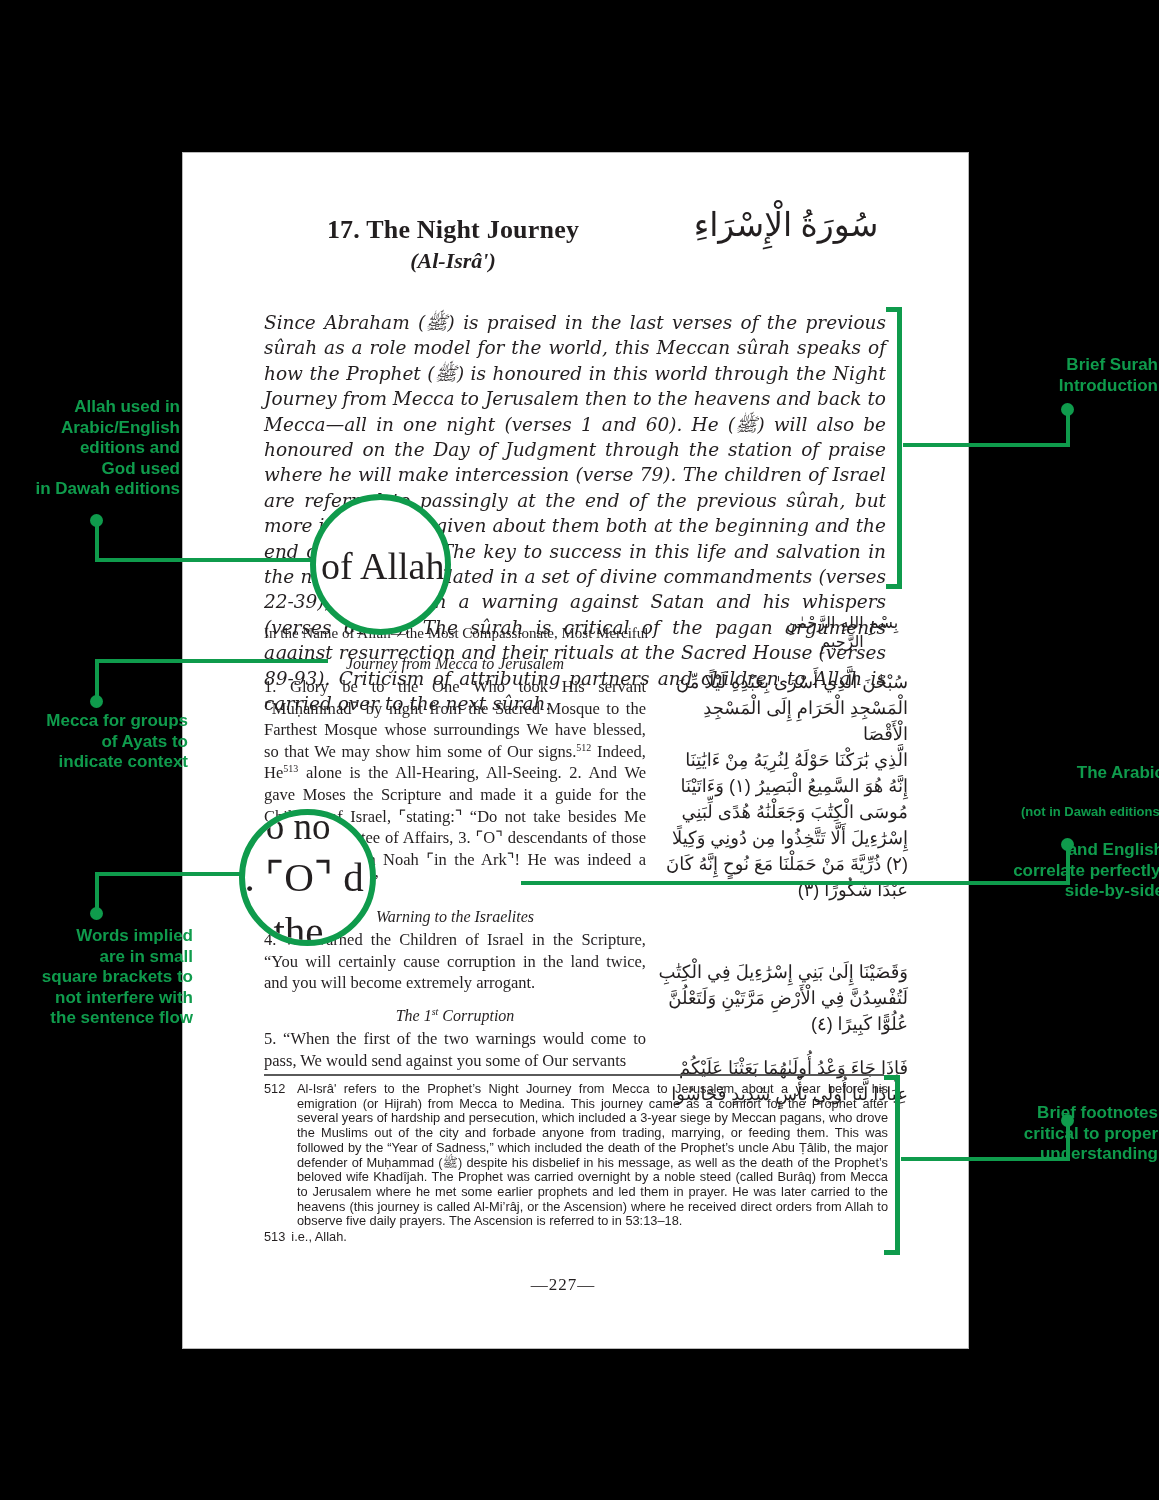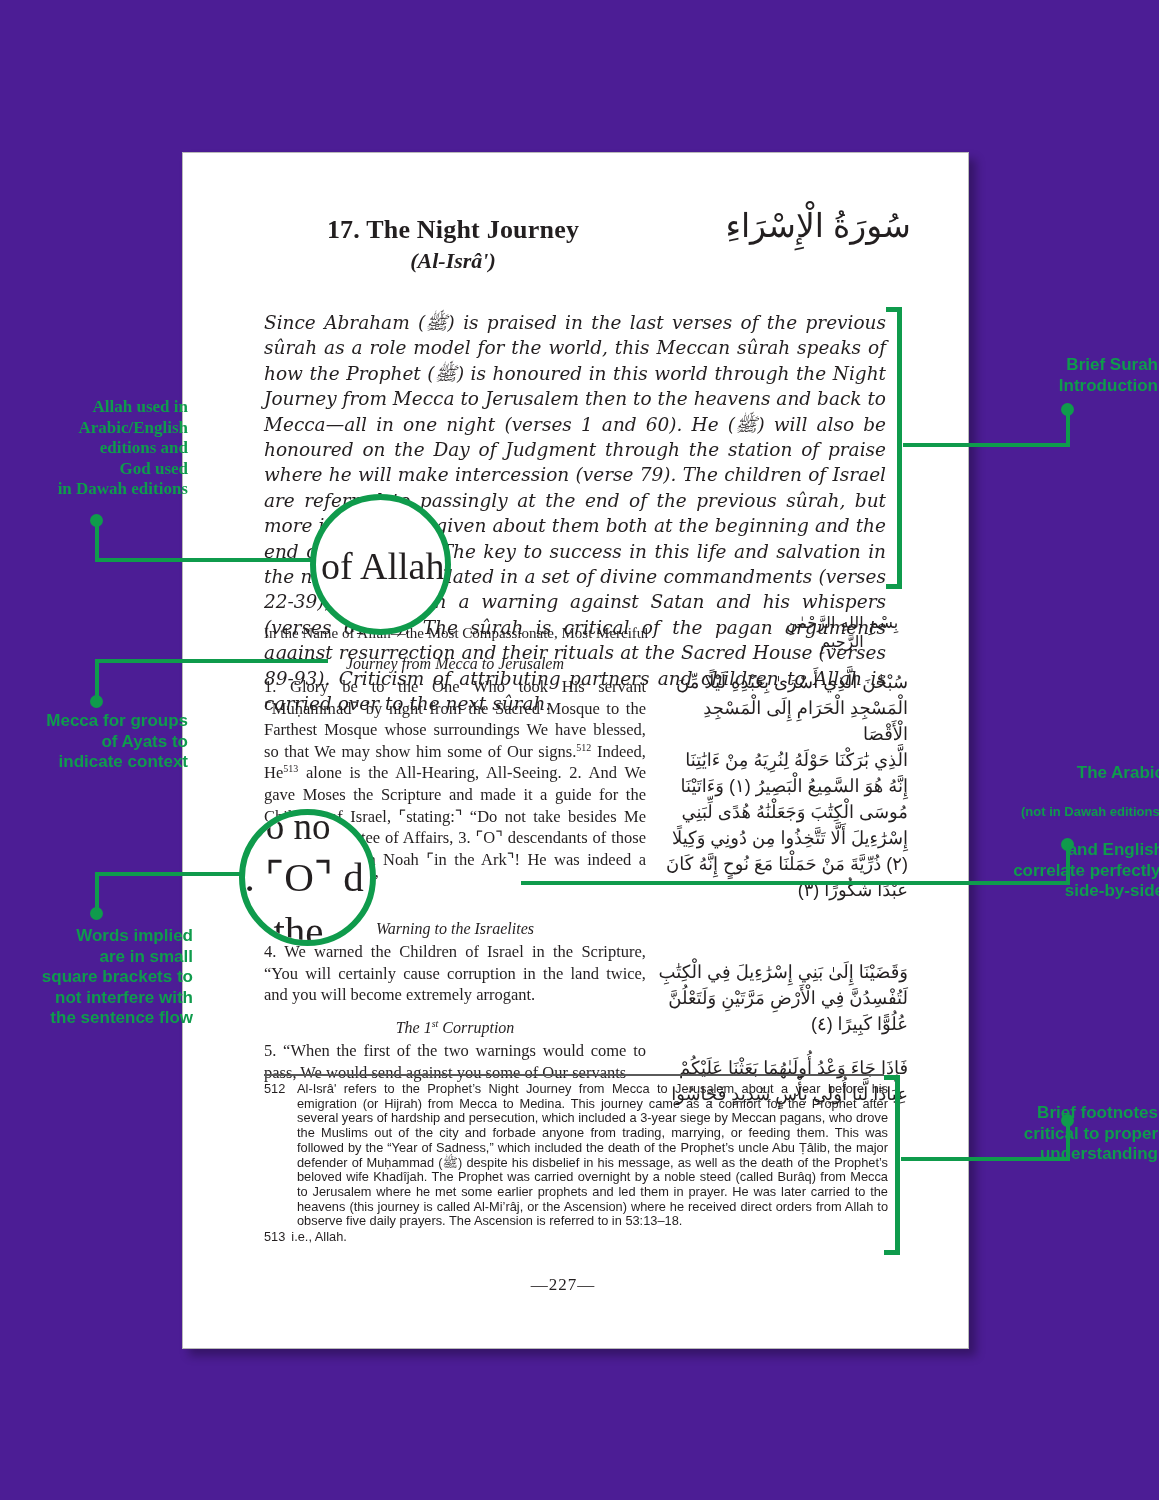--- a/index.html
+++ b/index.html
@@ -1,36 +1,36 @@
 <!DOCTYPE html>
 <html><head>
 <meta charset="utf-8">
 <style>
   html,body{margin:0;padding:0;background:#ffffff;}
-  .canvas{position:relative;width:1159px;height:1500px;background:#4c1d95;overflow:hidden;
+  .canvas{position:relative;width:1159px;height:1500px;background:#000000;overflow:hidden;
           font-family:"Liberation Serif","DejaVu Serif",serif;color:#231f20;}
   
   .page{position:absolute;left:182px;top:152px;width:785px;height:1195px;background:#ffffff;
         border:1px solid #b9b9b9;box-shadow:7px 7px 9px rgba(0,0,0,0.30);z-index:1;}
   .title-en{position:absolute;left:60px;top:62px;width:420px;text-align:center;font-weight:bold;}
   .title-en .t1{font-size:26px;letter-spacing:.2px;}
   .title-en .t2{font-size:22px;font-style:italic;margin-top:3px;}
-  .title-ar{position:absolute;left:478px;top:48px;width:250px;font-size:33px;
-            font-family:Liberation Sans, sans-serif;direction:rtl;line-height:1.5;}
+  .title-ar{position:absolute;left:478px;top:48px;width:250px;text-align:center;font-size:33px;
+            font-family:Liberation Serif, serif;direction:rtl;line-height:1.5;}
   .intro{position:absolute;left:81px;top:157px;width:622px;font-style:italic;font-size:18.5px;
          line-height:25.4px;text-align:justify;font-family:"DejaVu Serif","DejaVu Sans",serif;}
   .bismillah-en{position:absolute;left:81px;top:472px;width:400px;font-size:15px;}
   .bismillah-ar{position:absolute;left:592px;top:460px;width:134px;text-align:center;font-size:16px;
                 font-family:"DejaVu Sans",sans-serif;direction:rtl;}
   .col-en{position:absolute;left:81px;top:502px;width:382px;}
   .sec-h{font-style:italic;font-size:16px;text-align:center;margin:0 0 3px 0;}
   .sec-h sup{font-size:10px;}
   .verse{margin:0 0 0 0;font-size:16.5px;line-height:21.6px;text-align:justify;}
   .verse sup{font-size:10px;line-height:0;}
-  .mt1{margin-top:28px;}
+  .mt1{margin-top:16px;}
   .mt2{margin-top:12px;}
   .col-ar{position:absolute;left:473px;top:508px;width:252px;direction:rtl;text-align:right;
           font-family:Liberation Sans, sans-serif;font-size:18px;line-height:26px;margin-top:8px;}
   .ar-block{white-space:pre-line;}
   .ar-b2{margin-top:56px;}
   .ar-b3{margin-top:18px;}
   .fn-rule{position:absolute;left:81px;top:921px;width:620px;height:2px;background:#5a5a5a;}
   .footnotes{position:absolute;left:81px;top:929px;width:624px;
              font-family:"Liberation Sans","DejaVu Sans",sans-serif;font-size:12.8px;line-height:14.7px;
              text-align:justify;}
@@ -137,21 +137,21 @@
   <div class="gline" style="left:903px;top:443px;width:167px;height:4px;"></div>
 
   <div class="gdot" style="left:1061px;top:838px;"></div>
   <div class="gline" style="left:1066px;top:844px;width:4px;height:41px;"></div>
   <div class="gline" style="left:521px;top:881px;width:549px;height:4px;"></div>
 
   <div class="gdot" style="left:1061px;top:1114px;"></div>
   <div class="gline" style="left:1066px;top:1121px;width:4px;height:40px;"></div>
   <div class="gline" style="left:901px;top:1157px;width:169px;height:4px;"></div>
 
-  <div class="ann" style="left:8px;top:397px;width:180px;font-family:Liberation Serif, serif;">Allah used in
+  <div class="ann" style="left:0;top:397px;width:180px;">Allah used in
 Arabic/English
 editions and
 God used
 in Dawah editions</div>
   <div class="ann" style="left:8px;top:711px;width:180px;">Mecca for groups
 of Ayats to
 indicate context</div>
   <div class="ann" style="left:3px;top:926px;width:190px;">Words implied
 are in small
 square brackets to

